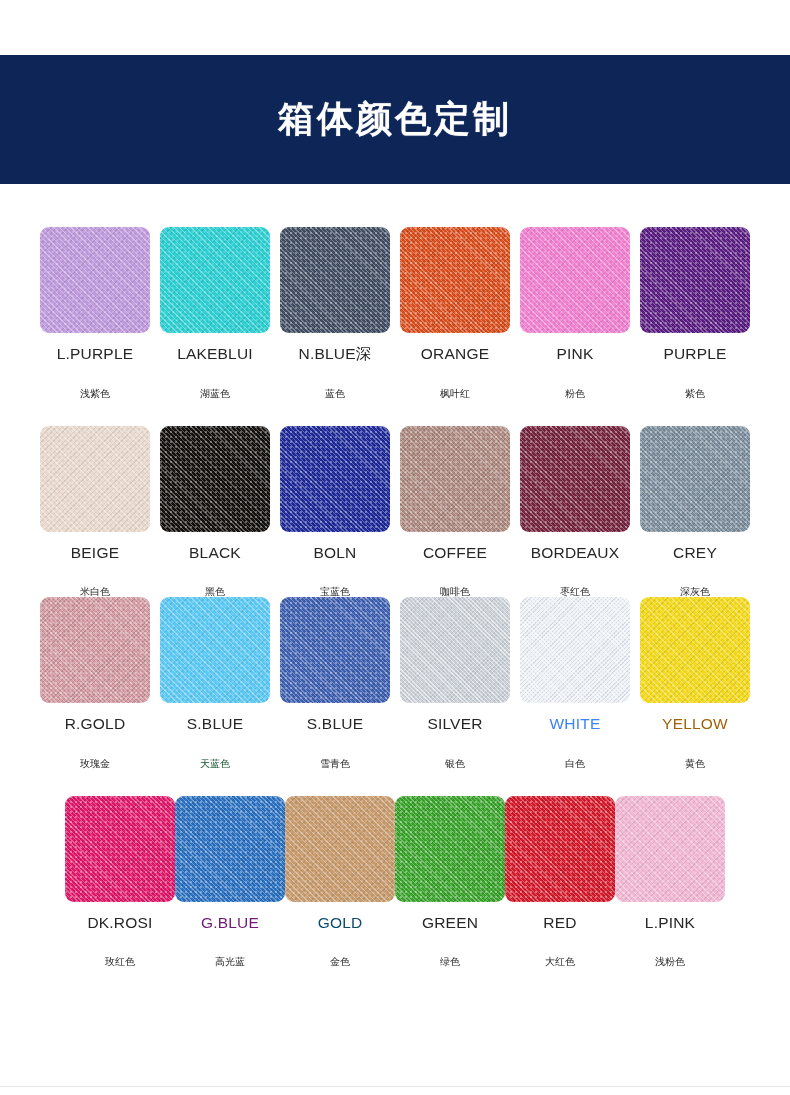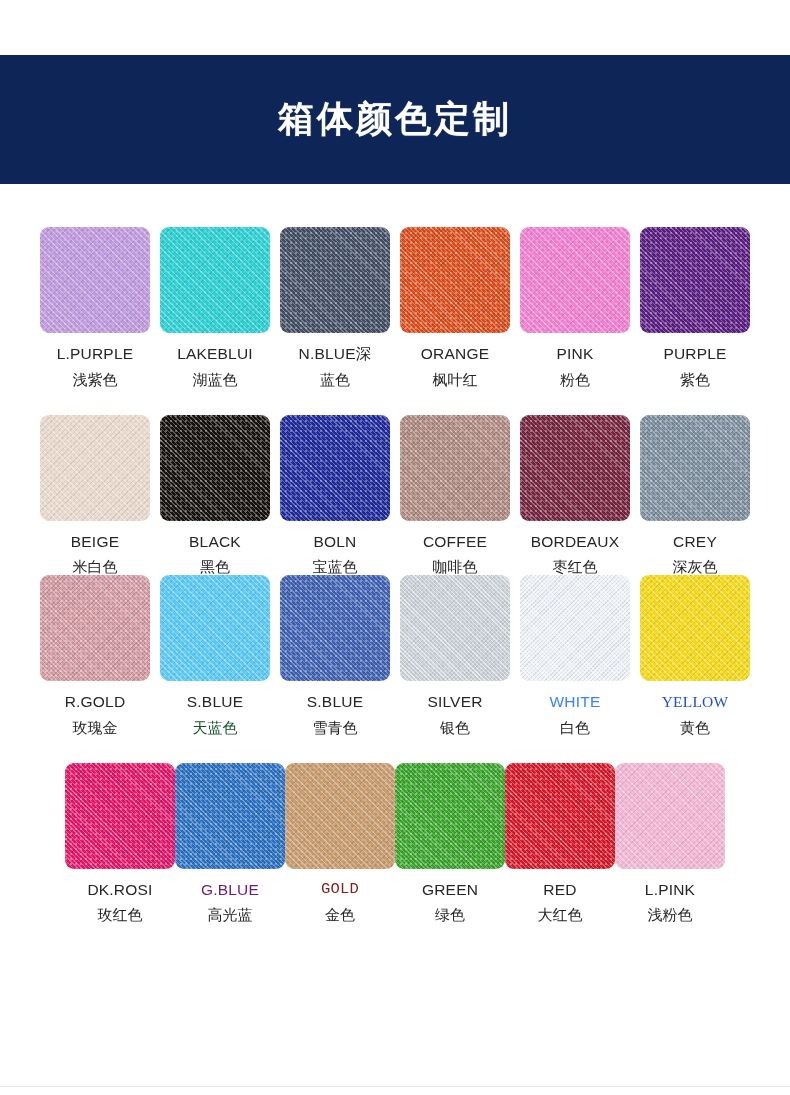--- a/index.html
+++ b/index.html
@@ -116,24 +116,24 @@
   .label-en {
     display: block;
     font-size: 15.5px;
     color: #262626;
     font-weight: 400;
     letter-spacing: 0.2px;
     white-space: nowrap;
   }
   .label-zh {
     display: block;
-    font-size: 15px;
+    font-size: 10px;
     color: #262626;
-    margin-top: 11px;
-    font-family: Liberation Serif, serif;
+    margin-top: 27px;
+    font-family: Liberation Sans, sans-serif;
     white-space: nowrap;
   }
 
   
   .swatch-row[data-row="0"] { margin-bottom: 27px; }
   .swatch-row[data-row="1"] { margin-bottom: 0px; }
   .swatch-row[data-row="2"] { margin-bottom: 27px; }
   .swatch-row[data-row="3"] { margin-bottom: 0px; justify-content: center; }
 
   .bottom-rule {
@@ -275,21 +275,21 @@
       <div class="swatch-cell">
         <div class="swatch-chip weave-light" style="background: rgb(238, 241, 246);"></div>
         <div class="swatch-labels">
           <span class="label-en" style="color: #3b82f6;">WHITE</span>
           <span class="label-zh" style="color: rgb(38, 38, 38);">白色</span>
         </div>
       </div>
       <div class="swatch-cell">
         <div class="swatch-chip weave-diag" style="background: rgb(244, 217, 27);"></div>
         <div class="swatch-labels">
-          <span class="label-en" style="color: #1d4ed8; font-family: Liberation Serif, serif;">YELLOW</span>
+          <span class="label-en" style="color: #a16207;">YELLOW</span>
           <span class="label-zh" style="color: rgb(38, 38, 38);">黄色</span>
         </div>
       </div>
     </div>
     <div class="swatch-row" data-row="3">
       <div class="swatch-cell">
         <div class="swatch-chip weave-dot" style="background: rgb(228, 23, 107);"></div>
         <div class="swatch-labels">
           <span class="label-en" style="color: rgb(38, 38, 38);">DK.ROSI</span>
           <span class="label-zh" style="color: rgb(38, 38, 38);">玫红色</span>
@@ -298,21 +298,21 @@
       <div class="swatch-cell">
         <div class="swatch-chip weave-dot" style="background: rgb(43, 114, 196);"></div>
         <div class="swatch-labels">
           <span class="label-en" style="color: #701a75;">G.BLUE</span>
           <span class="label-zh" style="color: rgb(38, 38, 38);">高光蓝</span>
         </div>
       </div>
       <div class="swatch-cell">
         <div class="swatch-chip weave-diag" style="background: rgb(199, 155, 109);"></div>
         <div class="swatch-labels">
-          <span class="label-en" style="color: #7f1d1d; font-family: Liberation Mono, monospace;">GOLD</span>
+          <span class="label-en" style="color: #0c4a6e;">GOLD</span>
           <span class="label-zh" style="color: rgb(38, 38, 38);">金色</span>
         </div>
       </div>
       <div class="swatch-cell">
         <div class="swatch-chip weave-dot" style="background: rgb(58, 166, 43);"></div>
         <div class="swatch-labels">
           <span class="label-en" style="color: rgb(38, 38, 38);">GREEN</span>
           <span class="label-zh" style="color: rgb(38, 38, 38);">绿色</span>
         </div>
       </div>

